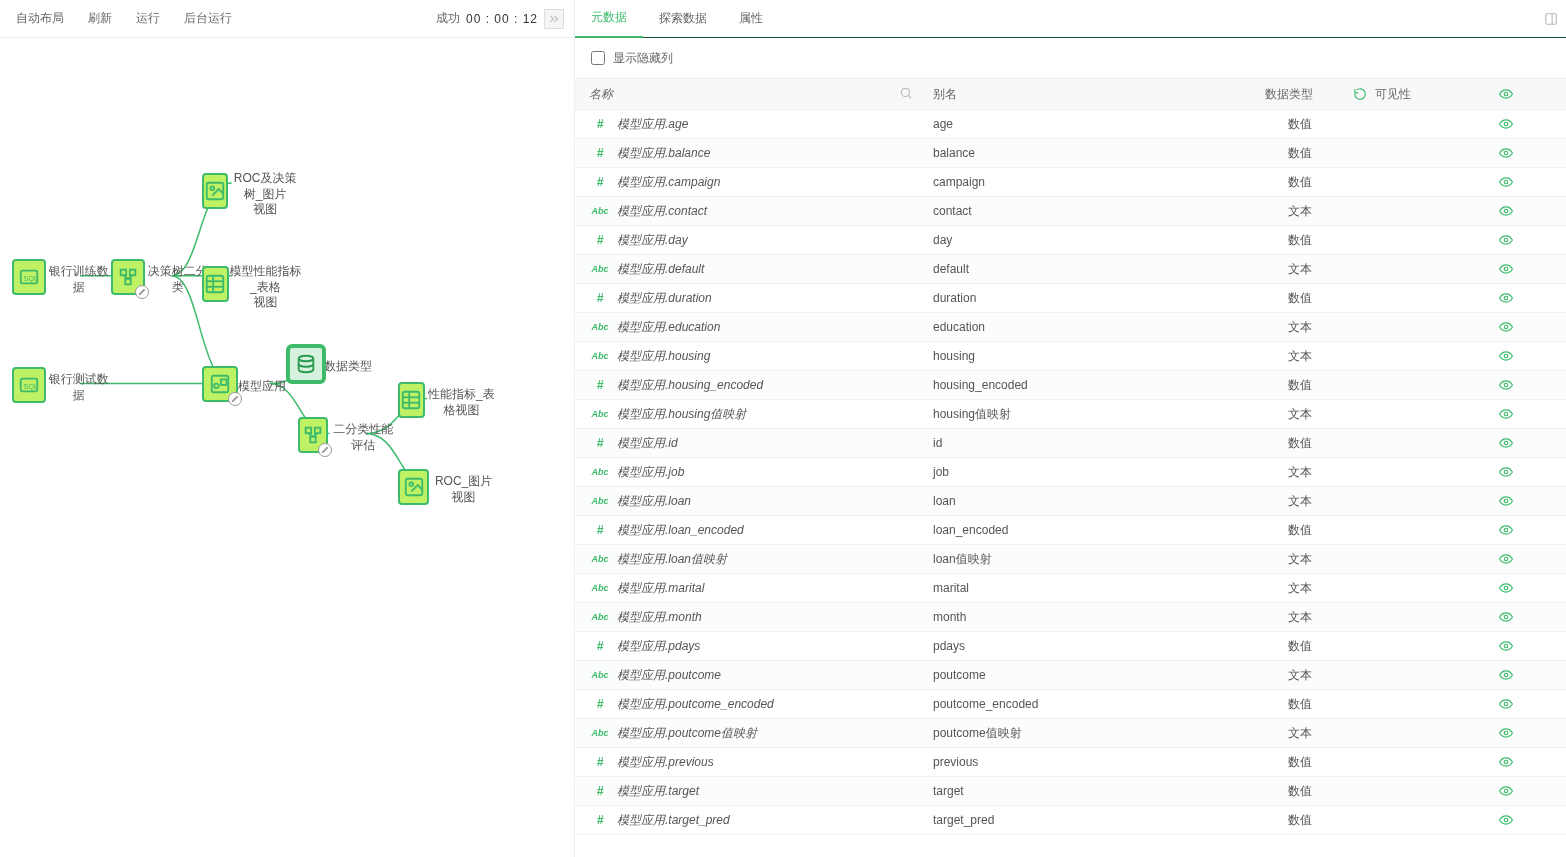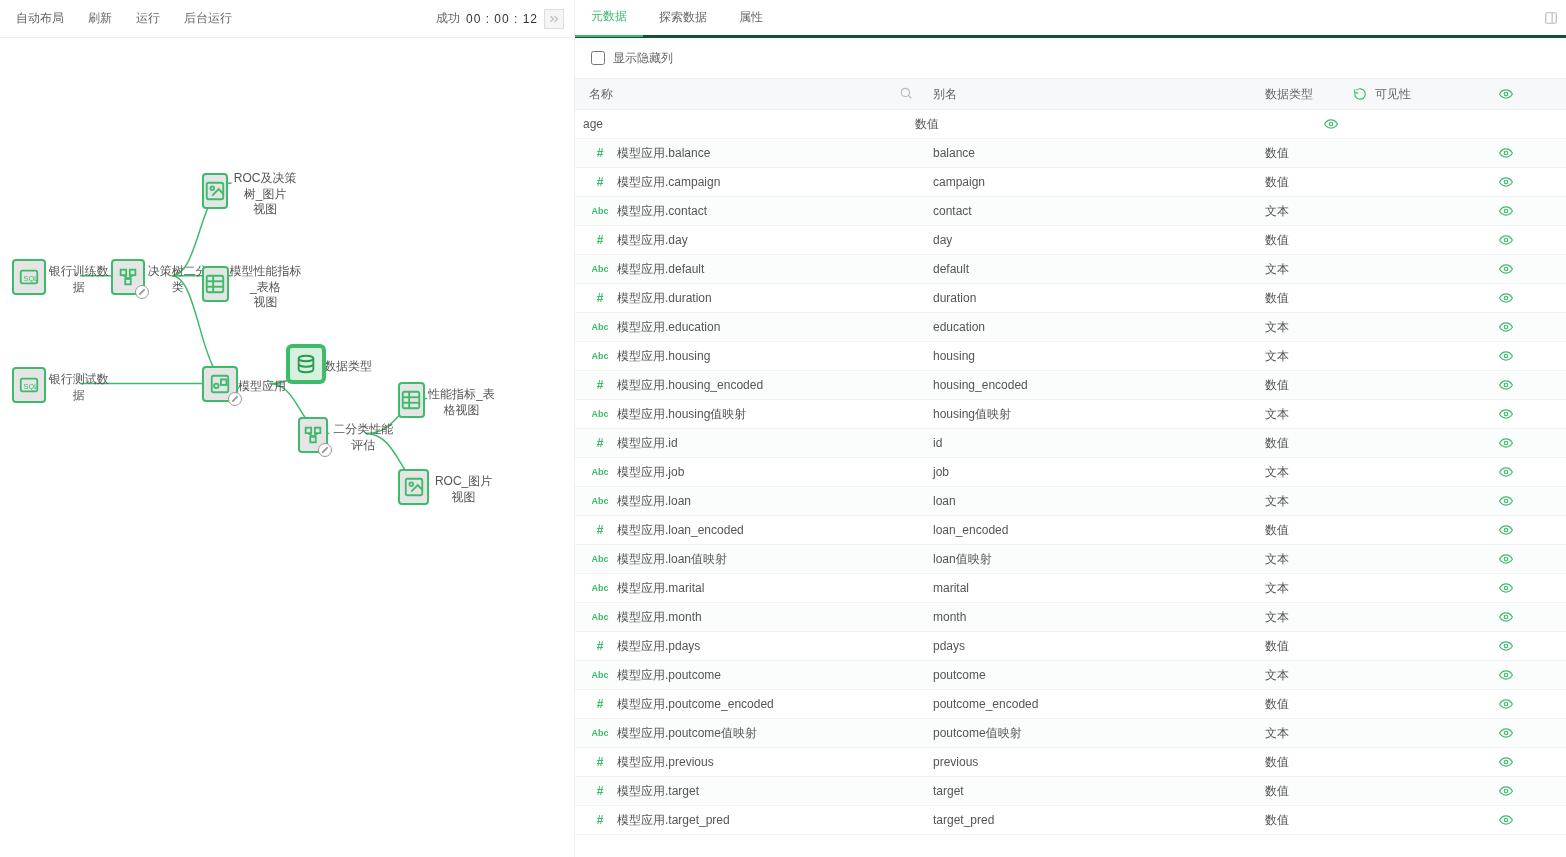--- a/index.html
+++ b/index.html
@@ -15,59 +15,59 @@
 .toolbar .spacer { flex: 1; }
 .toolbar .status { display: flex; align-items: center; color: #666; padding-right: 6px; }
 .toolbar .status .lbl { margin-right: 6px; }
 .toolbar .status .time { color: #333; letter-spacing: 1px; }
 .toolbar .status .expand { width: 20px; height: 20px; margin-left: 6px; display: flex; align-items: center; justify-content: center; border: 1px solid #ddd; background: #f5f5f5; color: #bbb; cursor: pointer; font-size: 10px; }
 
 
 .canvas { position: relative; width: 100%; height: calc(100% - 38px); }
 .svg-canvas { position: absolute; left: 0; top: 0; width: 100%; height: 100%; }
 .node { position: absolute; display: flex; flex-direction: row; align-items: center; width: 100px; }
-.node-icon { width: 36px; height: 36px; border: 2px solid #3dbb6b; border-radius: 4px; background: #e5e5e5; display: flex; align-items: center; justify-content: center; position: relative; }
+.node-icon { width: 36px; height: 36px; border: 2px solid #3dbb6b; border-radius: 4px; background: #bef264; display: flex; align-items: center; justify-content: center; position: relative; }
 .node-icon.selected { background: #d6f1dd; box-shadow: 0 0 0 2px #3dbb6b; }
 .node-icon svg { width: 22px; height: 22px; }
 .node-label { color: #555; font-size: 12px; text-align: center; margin-top: 6px; line-height: 1.3; white-space: pre-line; }
 .node .badge-stop { position: absolute; right: -6px; bottom: -6px; width: 14px; height: 14px; border-radius: 50%; background: #fff; border: 1.5px solid #999; display: flex; align-items: center; justify-content: center; }
 .node .badge-stop::before { content: ""; display: block; width: 8px; height: 2.2px; background: #999; transform: rotate(-45deg); border-radius: 1px; }
 
 
-.tabs { display: flex; align-items: center; height: 38px; border-bottom: 3px solid #14532d; }
+.tabs { display: flex; align-items: center; height: 38px; border-bottom: 1px solid #14532d; }
 .tab { padding: 0 16px; height: 52px; display: flex; align-items: center; cursor: pointer; color: #666; }
 .tab.active { color: #3dbb6b; border-bottom: 2px solid #3dbb6b; height: 38px; }
 .tabs .corner { margin-left: auto; width: 30px; height: 38px; display: flex; align-items: center; justify-content: center; color: #bbb; cursor: pointer; }
 
 
 .optrow { height: 40px; display: flex; align-items: center; padding: 0 16px; }
 .optrow input[type=checkbox] { width: 14px; height: 14px; margin-right: 8px; border: 1px solid #bbb; }
 .optrow label { color: #666; }
 
 
 .thead { display: flex; align-items: center; height: 32px; background: #f7f8fa; border-top: 1px solid #eee; border-bottom: 1px solid #eee; color: #666; font-size: 12px; }
-.col-name { flex: 0 0 350px; padding-left: 14px; display: flex; align-items: center; }
+.col-name { flex: 0 0 350px; padding-left: 14px; display: flex; align-items: center; font-style: italic; }
 .col-alias { flex: 0 0 340px; padding-left: 8px; }
 .col-type { flex: 0 0 80px; }
 .col-refresh { flex: 0 0 30px; display: flex; justify-content: center; color: #3dbb6b; }
 .col-vis { flex: 0 0 70px; display: flex; align-items: center; }
 .col-eye { flex: 1; display: flex; justify-content: center; color: #3dbb6b; }
 .thead .search-ico { margin-left: auto; margin-right: 12px; color: #bbb; }
 
 
 .tbody { overflow-y: auto; flex: 1; }
 .row { display: flex; align-items: center; height: 29px; border-bottom: 1px solid #f2f2f2; font-size: 12px; }
 .row:nth-child(even) { background: #fbfdfc; }
 .row .col-name { display: flex; align-items: center; }
 .typetag { display: inline-flex; align-items: center; justify-content: center; color: #3dbb6b; font-size: 10px; width: 22px; margin-right: 6px; font-weight: bold; }
 .typetag.num::before { content: "#"; font-size: 12px; }
 .typetag.txt::before { content: "Abc"; font-size: 9px; }
 .row .fname { color: #555; }
 .row .alias { color: #555; }
-.row .dtype { color: #555; }
+.row .dtype { color: #555; margin-left: 23px; }
 .row .eye { color: #3dbb6b; display: flex; justify-content: center; }
 
 svg.ic { width: 14px; height: 14px; }
 .green { color: #3dbb6b; }
 </style>
 </head>
 <body>
 
 <div class="layout">
   <div class="left-pane">
@@ -265,20 +265,24 @@
       <div class="col-eye">
         <svg class="ic" viewBox="0 0 24 24" fill="none" stroke="currentColor" stroke-width="2">
             <path d="M1 12s4-7 11-7 11 7 11 7-4 7-11 7S1 12 1 12z"></path>
             <circle cx="12" cy="12" r="3"></circle>
           </svg>
       </div>
     </div>
 
     <div class="tbody" id="tbody">
         <div class="row">
+          <div class="col-name">
+            <span class="typetag num"></span>
+            <span class="fname">模型应用.age</span>
+          </div>
           <div class="col-alias"><span class="alias">age</span></div>
           <div class="col-type"><span class="dtype">数值</span></div>
           <div class="col-refresh"></div>
           <div class="col-vis"></div>
           <div class="col-eye">
             <span class="eye green">
               <svg class="ic" viewBox="0 0 24 24" fill="none" stroke="currentColor" stroke-width="2">
                 <path d="M1 12s4-7 11-7 11 7 11 7-4 7-11 7S1 12 1 12z"></path>
                 <circle cx="12" cy="12" r="3"></circle>
               </svg>

